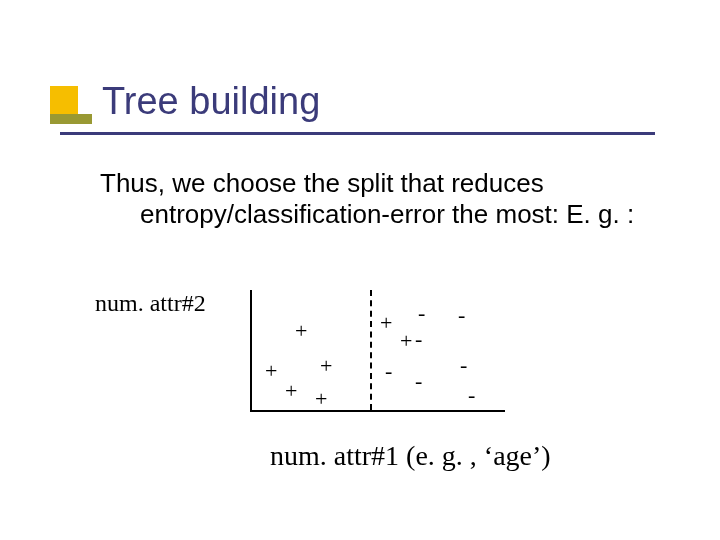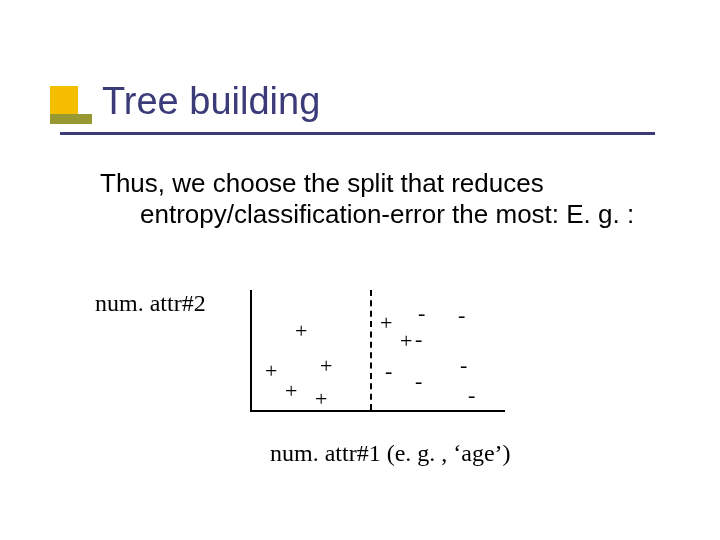--- a/index.html
+++ b/index.html
@@ -119,21 +119,21 @@
     position: absolute;
     font-size: 22px;
     font-family: "Times New Roman", Times, serif;
     line-height: 1;
   }
   .xlabel {
     position: absolute;
     left: 270px;
     top: 440px;
     font-family: "Times New Roman", Times, serif;
-    font-size: 24px;
+    font-size: 28px;
   }
 </style>
 </head>
 <body>
 
 <div class="slide">
 
   <div class="title-block">
     <div class="title-bullet">
       <div class="bar-yellow"></div>

